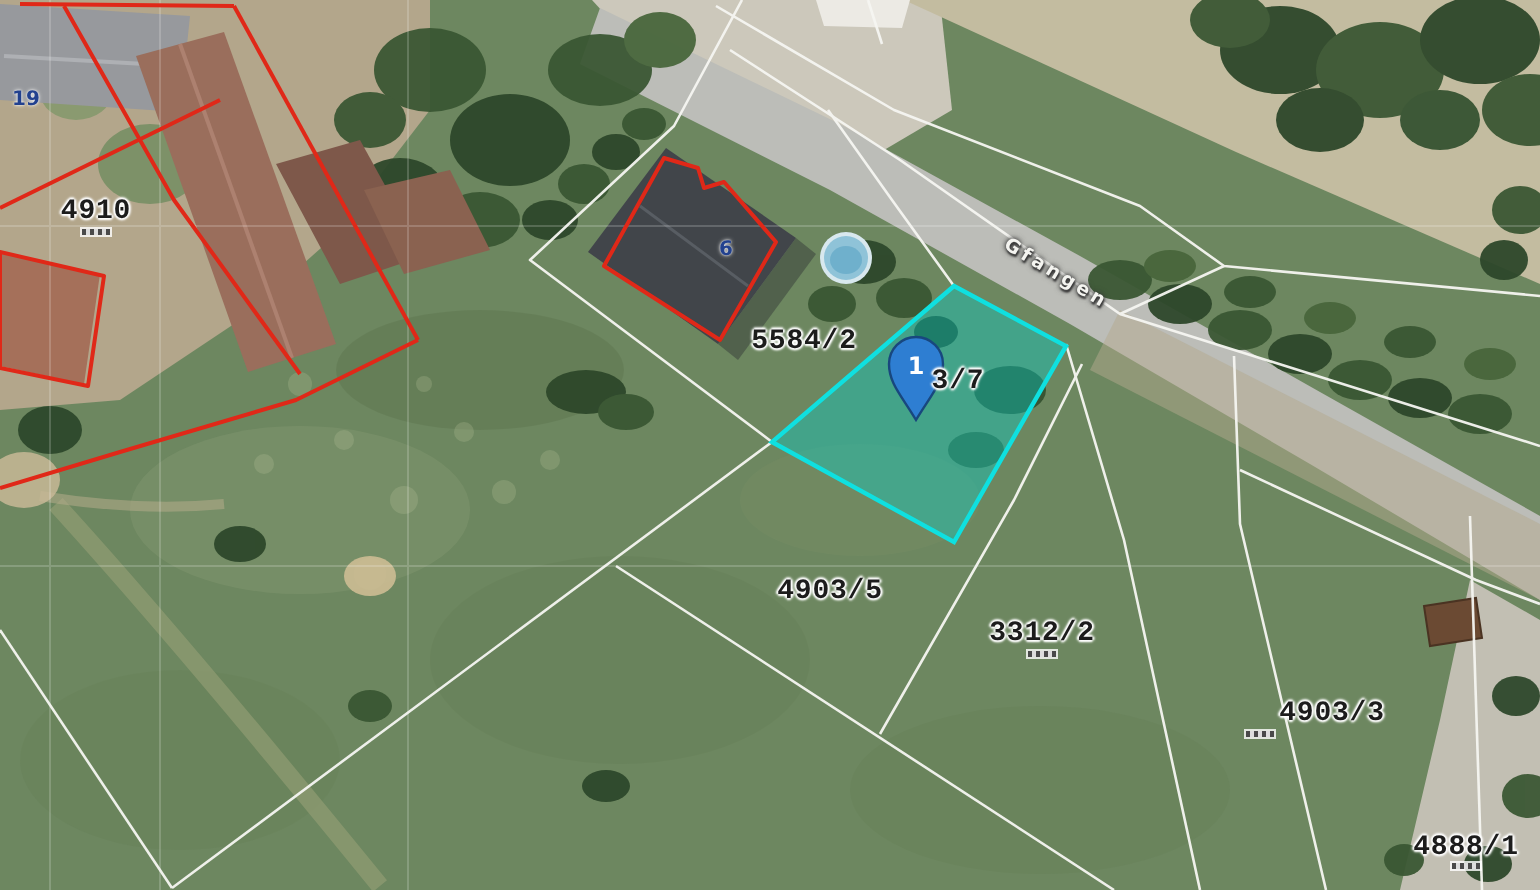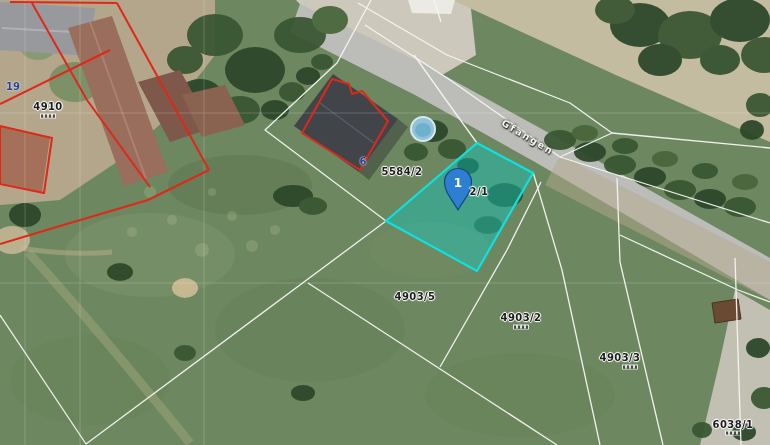--- a/index.html
+++ b/index.html
@@ -1,24 +1,24 @@
 <!DOCTYPE html>
 <html><head>
 <meta charset="utf-8">
 <style>
   html,body{margin:0;padding:0;background:#222;}
   #stage{position:relative;width:770px;height:445px;overflow:hidden;
          font-family:"DejaVu Sans",sans-serif;background:#6d8760;cursor:crosshair;}
   #stage svg{position:absolute;left:0;top:0;display:block;}
   .plabel{position:absolute;transform:translate(-50%,-50%);
-          font-size:10px;font-weight:bold;color:#1c1c1c;letter-spacing:.4px;white-space:nowrap;
-          text-shadow:-1px 0 1px #fff,1px 0 1px #fff,0 -1px 1px #fff,0 1px 1px #fff,0 0 2px #fff;}
+          font-size:14px;font-weight:bold;color:#1c1c1c;letter-spacing:.4px;white-space:nowrap;
+          text-shadow:-1px 0 1px #fff,1px 0 1px #fff,0 -1px 1px #fff,0 1px 1px #fff,0 0 2px #fff;font-family:Liberation Mono, monospace;}
   .housenum{position:absolute;transform:translate(-50%,-50%);
           font-size:10px;font-weight:bold;color:#22418f;white-space:nowrap;
-          text-shadow:0 0 2px rgba(255,255,255,.85),0 0 1px rgba(255,255,255,.9);margin-top:36px;}
+          text-shadow:0 0 2px rgba(255,255,255,.85),0 0 1px rgba(255,255,255,.9);}
   .street{position:absolute;transform:translate(-50%,-50%) rotate(31deg);
           font-size:9.5px;font-weight:bold;color:#f4f4f0;letter-spacing:2px;white-space:nowrap;
           text-shadow:0 0 2px #3a3a3a,0 0 3px #3a3a3a,1px 1px 1px #3a3a3a;}
   .subdash{position:absolute;transform:translate(-50%,-50%);width:14px;height:3px;
           background:repeating-linear-gradient(90deg,#4a4a4a 0 2px,#ddd 2px 4px);
           box-shadow:0 0 0 1px rgba(255,255,255,.8);}
   .marker-num{font-size:12px;font-weight:bold;fill:#fff;}
 </style>
 </head>
 <body>
@@ -182,23 +182,23 @@
       <path d="M458 210 C 450.5 197.5 444.5 191.5 444.5 182 A 13.5 13.5 0 1 1 471.5 182 C 471.5 191.5 465.5 197.5 458 210 Z" fill="#2e7ed2" stroke="#18477e" stroke-width="1.2"></path>
       <text x="458" y="187" text-anchor="middle" class="marker-num">1</text>
     </g>
   </svg>
 
   <div class="housenum" style="left:13px;top:50px">19</div>
   <div class="plabel" style="left:48px;top:106px">4910</div>
   <div class="subdash" style="left:48px;top:116px"></div>
   <div class="housenum" style="left:363px;top:125px">6</div>
   <div class="plabel" style="left:402px;top:171px">5584/2</div>
-  <div class="plabel" style="left:479px;top:191px">2/1</div>
+  <div class="plabel" style="left:479px;top:191px">3/7</div>
   <div class="street" style="left:528px;top:137px">Gfangen</div>
   <div class="plabel" style="left:415px;top:296px">4903/5</div>
-  <div class="plabel" style="left:521px;top:317px">4903/2</div>
+  <div class="plabel" style="left:521px;top:317px">3312/2</div>
   <div class="subdash" style="left:521px;top:327px"></div>
-  <div class="plabel" style="left:620px;top:357px">4903/3</div>
+  <div class="plabel" style="left:666px;top:357px">4903/3</div>
   <div class="subdash" style="left:630px;top:367px"></div>
-  <div class="plabel" style="left:733px;top:424px">6038/1</div>
+  <div class="plabel" style="left:733px;top:424px">4888/1</div>
   <div class="subdash" style="left:733px;top:433px"></div>
 
 </div>
 
 </body></html>

